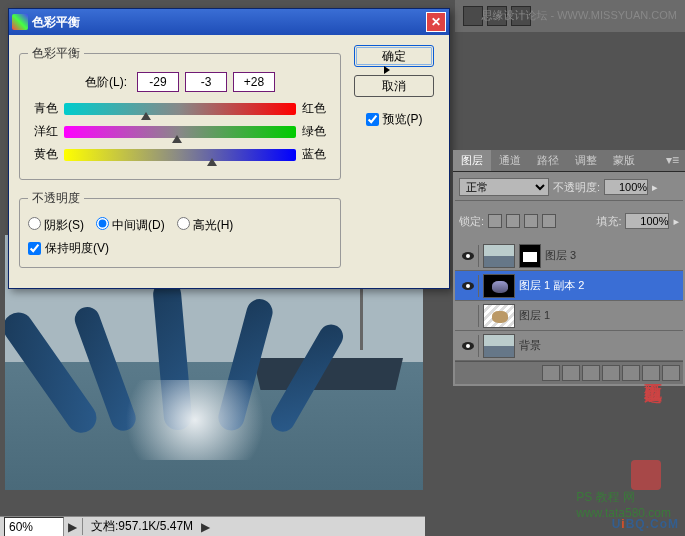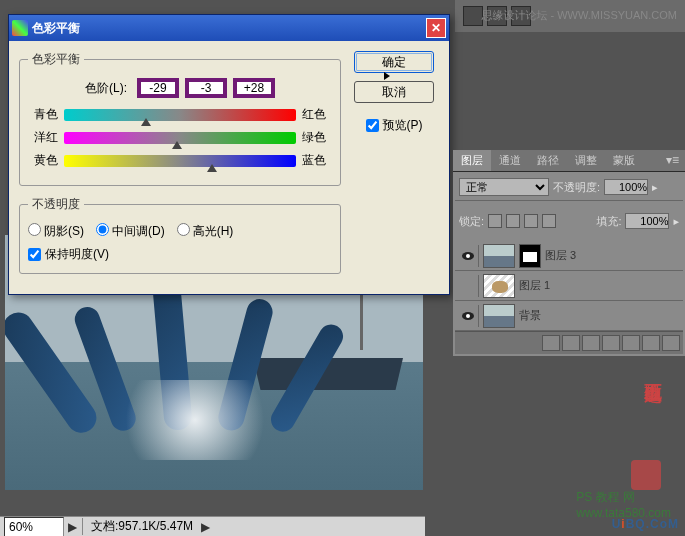--- a/index.html
+++ b/index.html
@@ -18,33 +18,33 @@
 .t5{width:24px;height:120px;left:200px;bottom:0;transform:rotate(30deg)}
 .splash{position:absolute;bottom:30px;left:100px;width:180px;height:80px;background:radial-gradient(circle,#e8edf0 0%,transparent 70%)}
 .ship{position:absolute;right:20px;bottom:100px;width:150px;height:80px;background:linear-gradient(#8a4a2a 40%,#2a3a4a 40%);clip-path:polygon(0 60%,100% 60%,95% 100%,5% 100%)}
 .mast{position:absolute;right:60px;bottom:140px;width:3px;height:90px;background:#666}
 .statusbar{position:absolute;bottom:0;left:0;width:425px;height:20px;background:#d6d6d6;display:flex;align-items:center;border-top:1px solid #888}
 .sb-zoom{width:60px;padding:2px 4px;background:#fff;border:1px inset #888;margin:0 4px}
 .sb-arrow{width:14px;color:#333}
 .sb-doc{padding:0 8px;border-left:1px solid #888}
 .sb-rest{flex:1;border-left:1px solid #888;margin-left:4px}
 
-.dialog{position:absolute;top:14px;left:8px;width:442px;background:#ece9d8;border:1px solid #0a246a;box-shadow:3px 3px 8px rgba(0,0,0,.4)}
+.dialog{position:absolute;top:8px;left:8px;width:442px;background:#ece9d8;border:1px solid #0a246a;box-shadow:3px 3px 8px rgba(0,0,0,.4)}
 .titlebar{height:26px;background:linear-gradient(#3a6ed5,#1e4db7);display:flex;align-items:center;padding:0 3px}
 .title-icon{width:16px;height:16px;background:linear-gradient(45deg,#f44,#4f4,#44f);border-radius:2px;margin-right:4px}
 .title-text{color:#fff;font-weight:bold;flex:1}
 .close-btn{width:20px;height:20px;background:#e04343;border:1px solid #fff;color:#fff;display:flex;align-items:center;justify-content:center;font-weight:bold;cursor:pointer}
 .dlg-body{padding:10px;display:flex;gap:8px}
 .dlg-left{flex:1}
 .dlg-right{width:90px;display:flex;flex-direction:column;gap:8px;align-items:center}
 fieldset{border:1px solid #999;padding:10px 8px;margin-bottom:10px;border-radius:3px}
 legend{padding:0 4px;color:#333}
 .levels-row{display:flex;align-items:center;justify-content:center;gap:6px;margin-bottom:8px}
 .levels-row label{margin-right:4px}
-.lvl-input{width:42px;height:20px;border:4px solid #701a75;text-align:center;background:#fff}
+.lvl-input{width:42px;height:20px;border:1px solid #701a75;text-align:center;background:#fff}
 .slider-row{display:flex;align-items:center;gap:6px;margin:6px 0}
 .slider-label{width:30px;text-align:right}
 .slider-label-r{width:30px;text-align:left}
 .slider-track{flex:1;height:12px;position:relative;border-radius:2px}
 .s1{background:linear-gradient(90deg,#00cccc,#888,#ff0000)}
 .s2{background:linear-gradient(90deg,#ff00ff,#888,#00cc00)}
 .s3{background:linear-gradient(90deg,#ffff00,#888,#0000ff)}
 .slider-thumb{position:absolute;top:9px;width:0;height:0;border-left:5px solid transparent;border-right:5px solid transparent;border-bottom:8px solid #444;transform:translateX(-50%)}
 .tone-row{display:flex;align-items:center;gap:12px;margin-bottom:6px}
 .radio-item{display:flex;align-items:flex-start;gap:3px}
@@ -225,20 +225,27 @@
     </div>
     <div class="layer-list">
       <div class="layer-item">
         <div class="vis-eye">
             <div class="eye-icon"></div>
           </div>
         <div class="layer-thumb th-ship"></div>
         <div class="th-mask white"></div>
         <span class="layer-name">图层 3</span>
       </div>
+      <div class="layer-item selected">
+        <div class="vis-eye">
+            <div class="eye-icon"></div>
+          </div>
+        <div class="layer-thumb th-oct"></div>
+        <span class="layer-name">图层 1 副本 2</span>
+      </div>
       <div class="layer-item">
         <div class="vis-eye"></div>
         <div class="layer-thumb th-oct2"></div>
         <span class="layer-name">图层 1</span>
       </div>
       <div class="layer-item">
         <div class="vis-eye">
             <div class="eye-icon"></div>
           </div>
         <div class="layer-thumb th-bg"></div>

